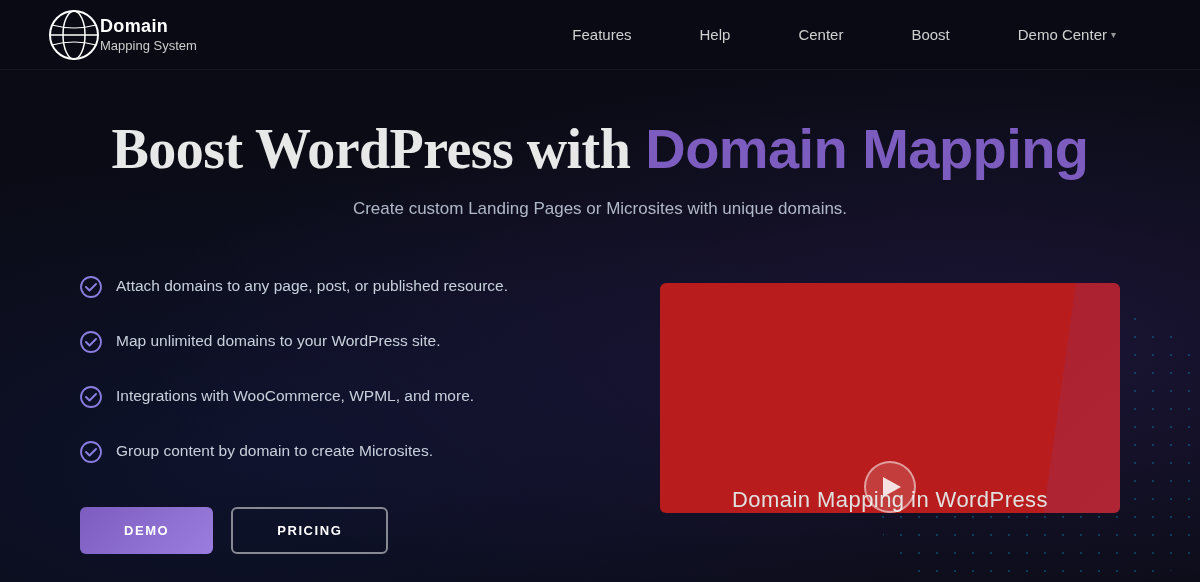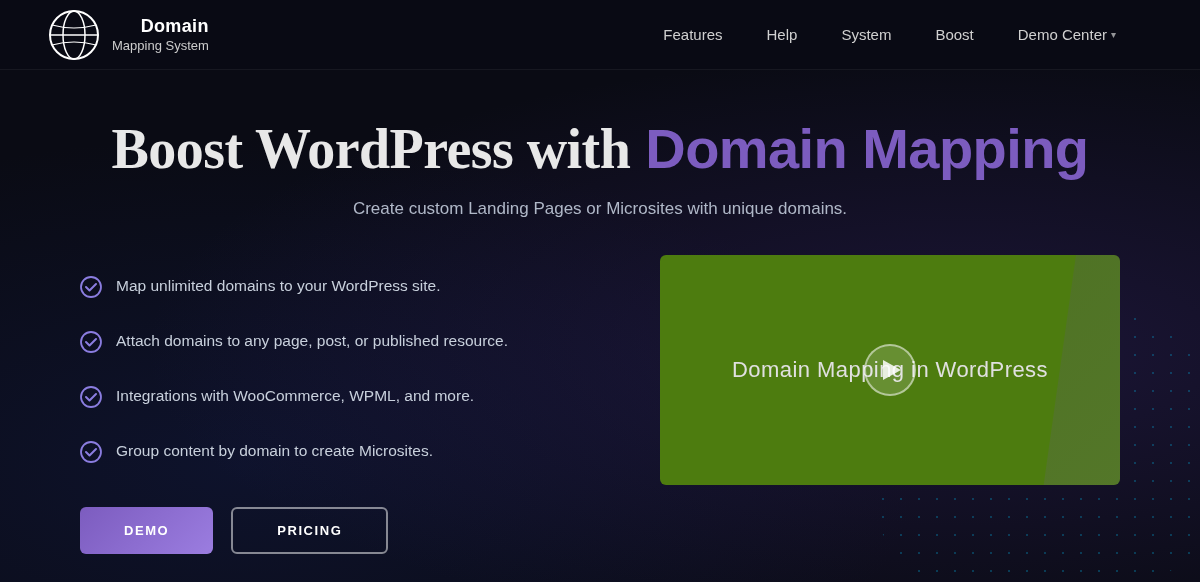--- a/index.html
+++ b/index.html
@@ -46,25 +46,23 @@
       align-items: center;
       padding: 0 48px;
       height: 70px;
       background: rgba(10, 11, 20, 0.95);
       border-bottom: 1px solid rgba(255,255,255,0.06);
     }
 
     .logo-area {
       display: flex;
       align-items: center;
-      gap: 12px;
       text-decoration: none;
       color: #fff;
       flex-shrink: 0;
-      text-align: right;
     }
 
     .logo-icon {
       width: 52px;
       height: 52px;
     }
 
     .logo-text {
       display: flex;
       flex-direction: column;
@@ -93,20 +91,21 @@
 
     .nav-link {
       color: #d0d0d0;
       text-decoration: none;
       font-size: 15px;
       font-weight: 400;
       transition: color 0.2s;
       display: flex;
       align-items: center;
       gap: 4px;
+      margin-left: 24px;
     }
 
     .chevron-down {
       font-size: 10px;
       opacity: 0.7;
     }
 
     .btn-buy {
       background: linear-gradient(135deg, #7c5cbf, #9b7de0);
       color: #fff;
@@ -222,27 +221,28 @@
     
     .hero-right {
       width: 460px;
       flex-shrink: 0;
       position: relative;
     }
 
     .video-box {
       width: 100%;
       height: 230px;
-      background: #4d7c0f;
+      background: #b91c1c;
       border-radius: 6px;
       display: flex;
-      align-items: center;
+      align-items: flex-end;
       justify-content: center;
       position: relative;
       overflow: hidden;
+      margin-top: 28px;
     }
 
     .video-title {
       font-size: 22px;
       color: #e0e0e0;
       font-weight: 400;
       letter-spacing: 0.02em;
       text-align: center;
       position: relative;
       z-index: 2;
@@ -303,21 +303,21 @@
   </a>
 
   <div class="nav-links">
     <a class="nav-link" href="#">
         <span>Features</span>
       </a>
     <a class="nav-link" href="#">
         <span>Help</span>
       </a>
     <a class="nav-link" href="#">
-        <span>System</span>
+        <span>Center</span>
       </a>
     <a class="nav-link" href="#">
         <span>Boost</span>
       </a>
     <a class="nav-link" href="#">
       <span>Demo Center</span>
       <span class="chevron-down">▾</span>
     </a>
   </div>
 
@@ -335,28 +335,28 @@
   <p class="hero-sub">Create custom Landing Pages or Microsites with unique domains.</p>
 
   <div class="hero-body">
 
     <div class="hero-left">
       <div class="feature-item">
         <svg class="check-icon" viewBox="0 0 22 22" fill="none">
           <circle cx="11" cy="11" r="10" stroke="#8b7de0" stroke-width="1.8"></circle>
           <polyline points="6,11 9.5,14.5 16,8" stroke="#8b7de0" stroke-width="2" stroke-linecap="round" stroke-linejoin="round" fill="none"></polyline>
         </svg>
-        <span class="feature-text">Map unlimited domains to your WordPress site.</span>
+        <span class="feature-text">Attach domains to any page, post, or published resource.</span>
       </div>
       <div class="feature-item">
         <svg class="check-icon" viewBox="0 0 22 22" fill="none">
           <circle cx="11" cy="11" r="10" stroke="#8b7de0" stroke-width="1.8"></circle>
           <polyline points="6,11 9.5,14.5 16,8" stroke="#8b7de0" stroke-width="2" stroke-linecap="round" stroke-linejoin="round" fill="none"></polyline>
         </svg>
-        <span class="feature-text">Attach domains to any page, post, or published resource.</span>
+        <span class="feature-text">Map unlimited domains to your WordPress site.</span>
       </div>
       <div class="feature-item">
         <svg class="check-icon" viewBox="0 0 22 22" fill="none">
           <circle cx="11" cy="11" r="10" stroke="#8b7de0" stroke-width="1.8"></circle>
           <polyline points="6,11 9.5,14.5 16,8" stroke="#8b7de0" stroke-width="2" stroke-linecap="round" stroke-linejoin="round" fill="none"></polyline>
         </svg>
         <span class="feature-text">Integrations with WooCommerce, WPML, and more.</span>
       </div>
       <div class="feature-item">
         <svg class="check-icon" viewBox="0 0 22 22" fill="none">

